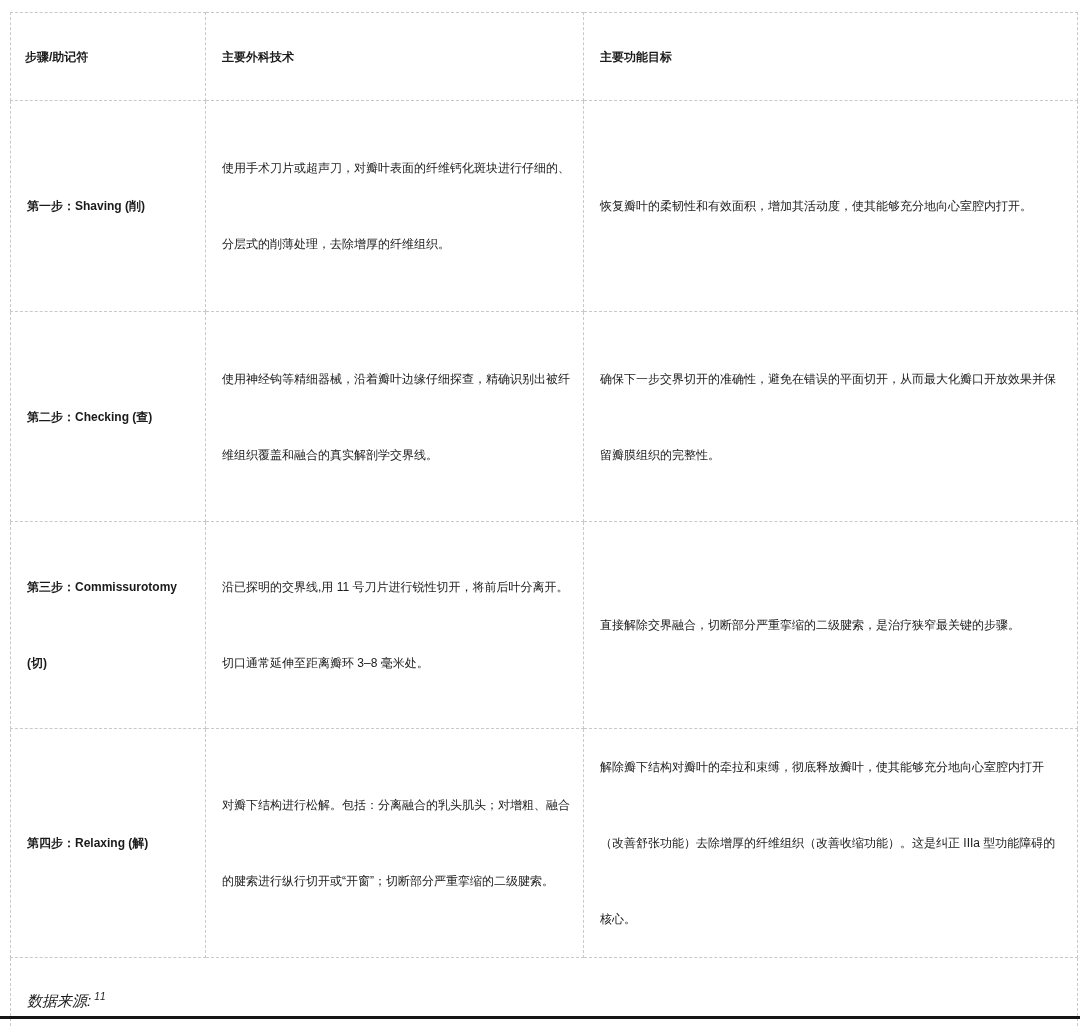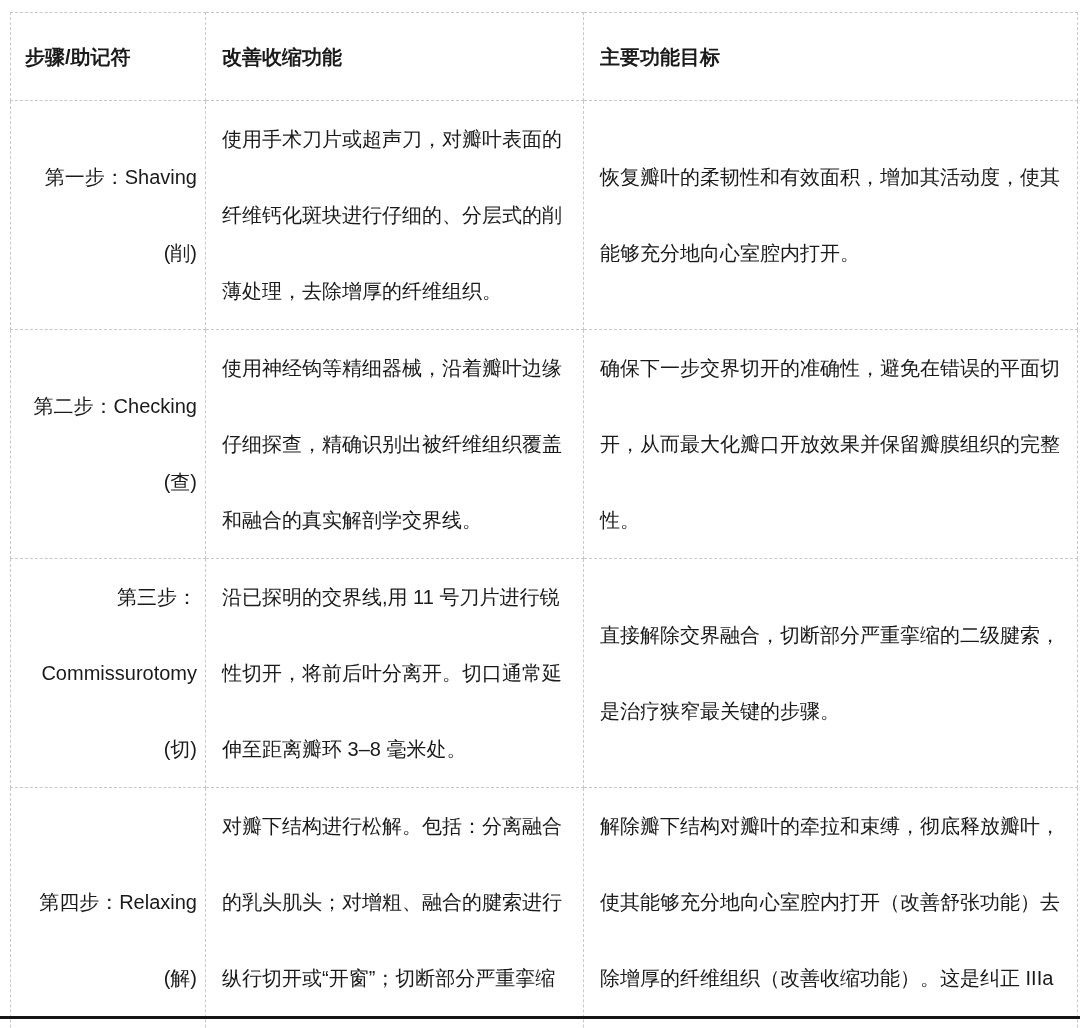--- a/index.html
+++ b/index.html
@@ -18,41 +18,40 @@
     border-collapse: collapse;
     table-layout: fixed;
   }
   .doc-table col.c1 { width: 195px; }
   .doc-table col.c2 { width: 378px; }
   .doc-table col.c3 { width: 494px; }
   .doc-table th, .doc-table td {
     border: 1px dashed #c9c9c9;
     vertical-align: middle;
     text-align: left;
-    font-size: 20px;
+    font-size: 12px;
   }
   .doc-table tr.hdr { height: 88px; }
   .doc-table th {
     font-weight: bold;
     padding: 0 12px 0 16px;
     line-height: 22px;
   }
   .doc-table th.first, td.step { padding-left: 14px; }
   .doc-table tr.r1 { height: 211px; }
   .doc-table tr.r2 { height: 210px; }
   .doc-table tr.r3 { height: 207px; }
   .doc-table tr.r4 { height: 205px; }
   .doc-table td {
     line-height: 76px;
     padding: 0 12px 0 16px;
   }
   td.step {
-    font-weight: normal;
+    font-weight: bold;
     padding-right: 8px;
-    text-align: right;
   }
   .doc-table tr.ftr { height: 83px; }
   .doc-table tr.ftr td {
     border-bottom: none;
     line-height: 30px;
     font-style: italic;
     font-size: 15px;
     padding-left: 16px;
   }
   .doc-table tr.ftr sup {
@@ -74,21 +73,21 @@
 
 <table class="doc-table">
   <colgroup>
       <col class="c1">
       <col class="c2">
       <col class="c3">
     </colgroup>
   <thead>
     <tr class="hdr">
       <th class="first">步骤/助记符</th>
-      <th>改善收缩功能</th>
+      <th>主要外科技术</th>
       <th>主要功能目标</th>
     </tr>
   </thead>
   <tbody>
     <tr class="r1">
       <td class="step">第一步：Shaving (削)</td>
       <td>使用手术刀片或超声刀，对瓣叶表面的纤维钙化斑块进行仔细的、分层式的削薄处理，去除增厚的纤维组织。</td>
       <td>恢复瓣叶的柔韧性和有效面积，增加其活动度，使其能够充分地向心室腔内打开。</td>
     </tr>
     <tr class="r2">

